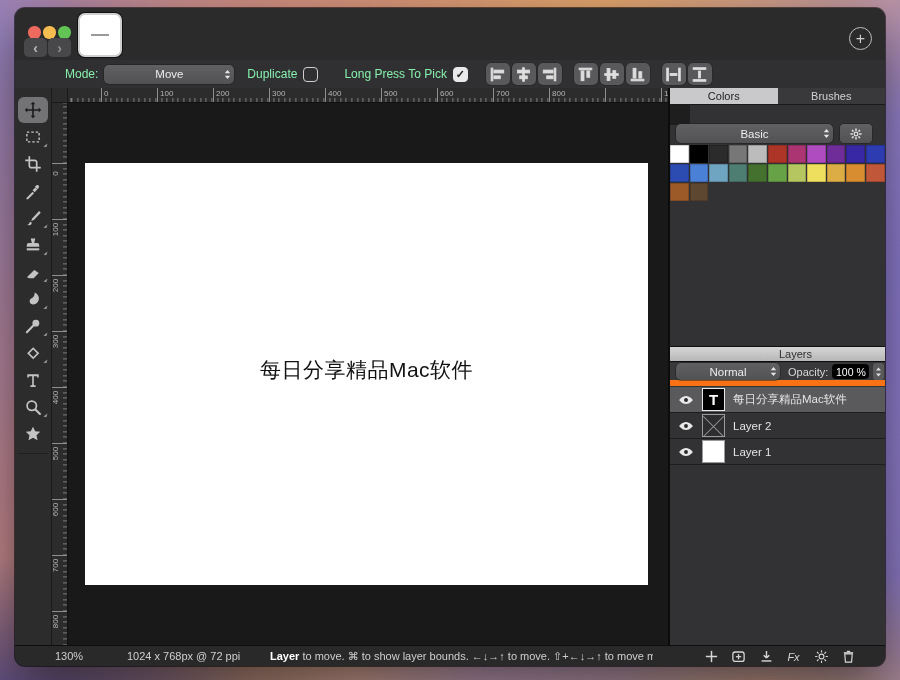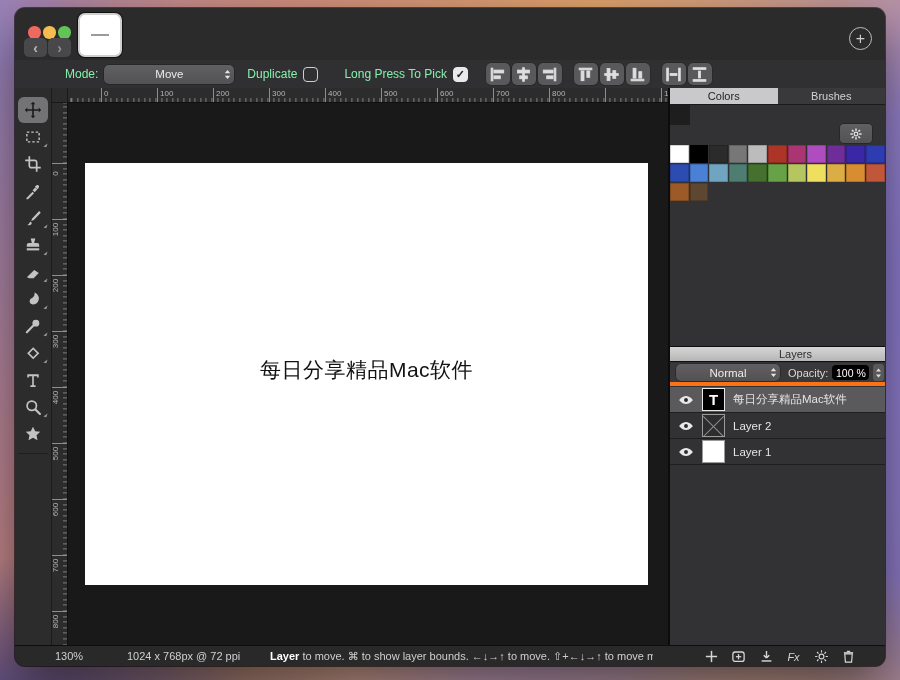--- a/index.html
+++ b/index.html
@@ -112,21 +112,21 @@
     display:flex; align-items:center; justify-content:center; }
   .gear-btn svg { width:14px; height:14px; }
   .swatch-grid { position:absolute; left:0; top:57px; width:215px;
     display:grid; grid-template-columns:repeat(11, 18.6px); grid-auto-rows:18px; gap:1px; }
   .swatch { width:18.6px; height:18px; box-shadow:inset 0 0 0 0.5px rgba(0,0,0,.35); }
 
   .layers-header { position:absolute; left:0; top:258px; width:251px; height:16px;
     background:linear-gradient(#d6d6d6,#b6b6b6); border-top:1px solid #0f0f0f; border-bottom:1px solid #0f0f0f;
     display:flex; align-items:center; justify-content:center; font-size:11px; color:#2e2e2e; }
   .blend-row { position:absolute; left:0; top:275px; width:215px; height:23px; background:#39393b;
-    border-bottom:4px solid #f97316; display:flex; align-items:center; font-size:11px; color:#d8d8d8; }
+    border-bottom:6px solid #f97316; display:flex; align-items:center; font-size:11px; color:#d8d8d8; }
   .blend-popup { width:104px; margin-left:6px; height:17px; }
   .opacity-label { margin-left:8px; }
   .opacity-field { margin-left:4px; width:37px; height:15px; background:#000; color:#fff;
     border-radius:4px; font-size:10.5px; display:flex; align-items:center; justify-content:center; }
   .stepper { margin-left:4px; width:11px; height:17px; background:#59595b; border-radius:3px;
     display:flex; flex-direction:column; align-items:center; justify-content:center; line-height:0; }
   .stepper svg { width:7px; height:14px; fill:#e0e0e0; }
   .layer-list { position:absolute; left:0; top:299px; width:215px; }
   .layer-row { height:26px; display:flex; align-items:center; border-bottom:1px solid #1e1e1e;
     font-size:11.5px; color:#e4e4e4; background:#323234; }
@@ -396,20 +396,29 @@
       </div>
     </div>
 
     <div class="panel-divider"></div>
     <div class="rpanel">
       <div class="ptabs">
         <div class="ptab active">Colors</div>
         <div class="ptab">Brushes</div>
       </div>
       <div class="color-chip" id="color-chip" style="background: rgb(30, 30, 30);"></div>
+      <div class="popup palette-popup" style="height:19px;">
+        <span class="ptext">Basic</span>
+        <span class="chev">
+          <svg viewBox="0 0 20 28">
+              <path d="M4 11l6-7 6 7z"></path>
+              <path d="M4 17l6 7 6-7z"></path>
+            </svg>
+        </span>
+      </div>
       <div class="gear-btn">
         <svg viewBox="0 0 20 20">
           <g stroke="#e2e2e2" stroke-width="2.2">
               <line x1="10" y1="2" x2="10" y2="18"></line>
               <line x1="2" y1="10" x2="18" y2="10"></line>
               <line x1="4.3" y1="4.3" x2="15.7" y2="15.7"></line>
               <line x1="15.7" y1="4.3" x2="4.3" y2="15.7"></line>
             </g>
           <circle cx="10" cy="10" r="4.6" fill="#59595b"></circle>
           <circle cx="10" cy="10" r="2.6" fill="none" stroke="#e2e2e2" stroke-width="1.8"></circle>

